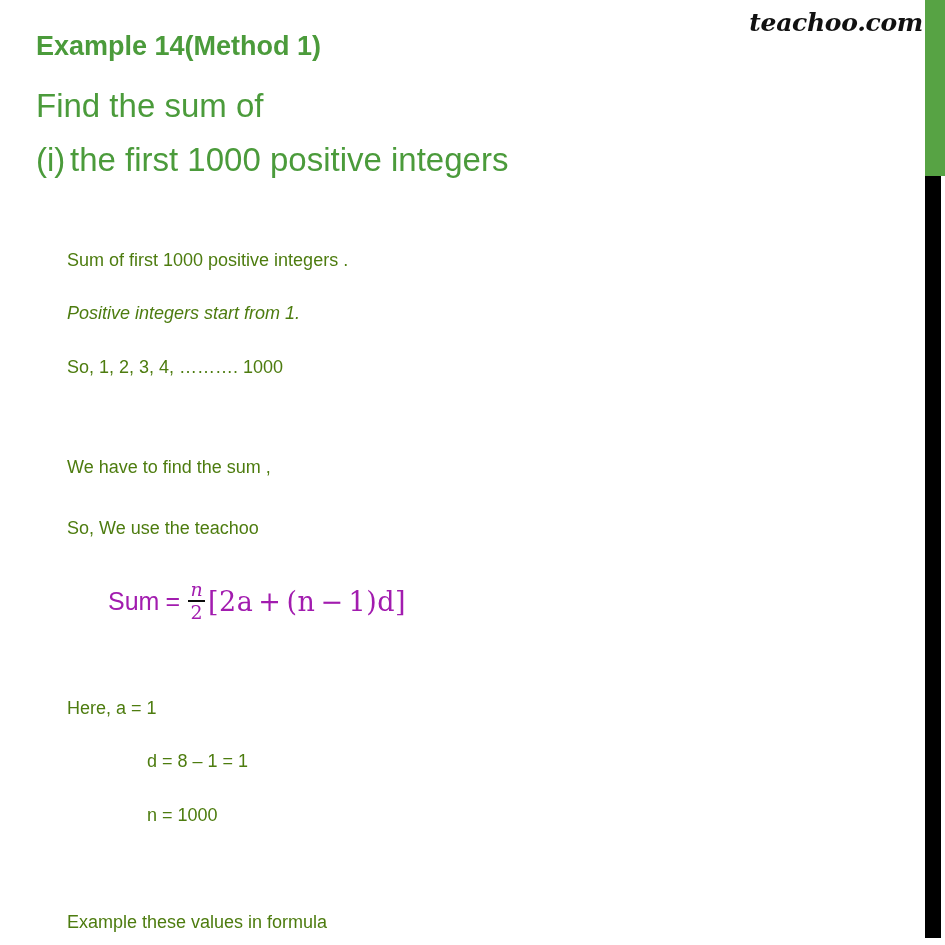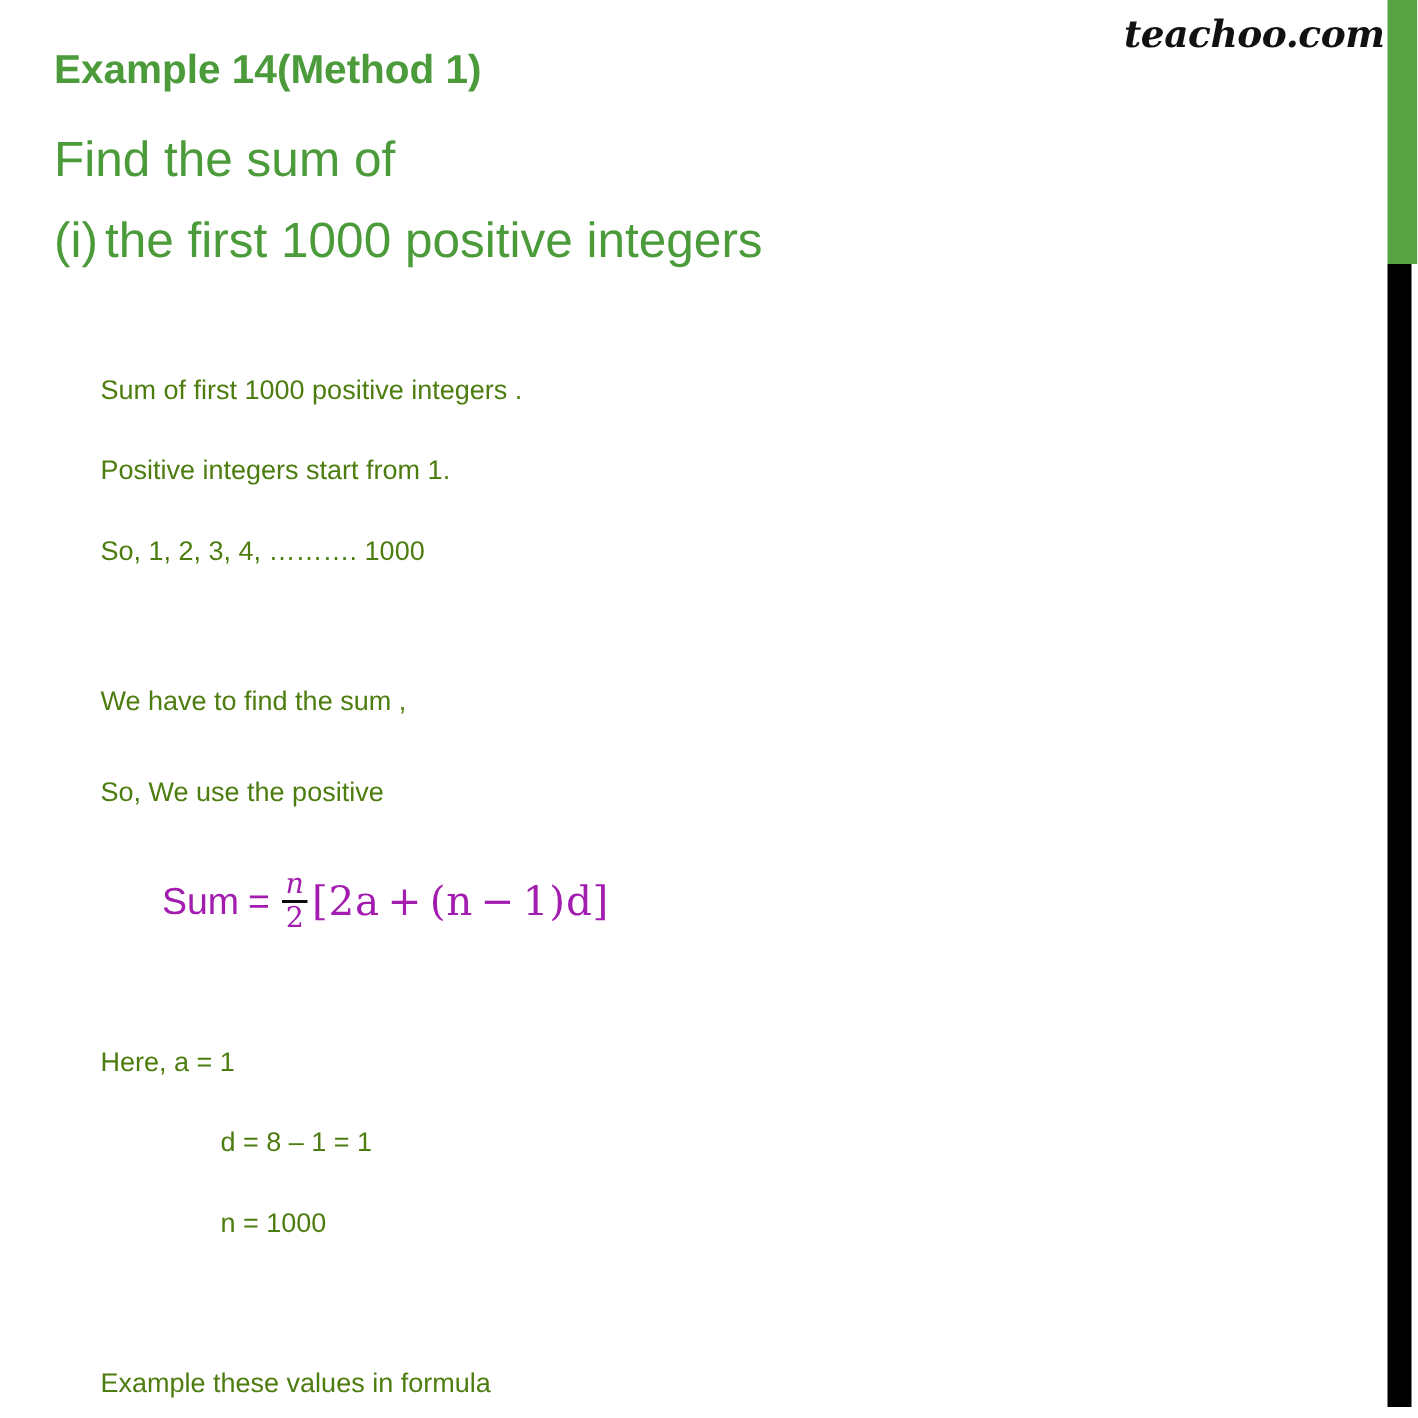--- a/index.html
+++ b/index.html
@@ -167,25 +167,25 @@
 
     <div class="heading">Example 14(Method 1)</div>
 
     <div class="subhead l1">Find the sum of</div>
 
     <div class="subhead l2">
       <span class="romnum">(i)</span><span>the first 1000 positive integers</span>
     </div>
 
     <div class="body-line" style="top:251px;">Sum of first 1000 positive integers .</div>
-    <div class="body-line" style="top:304px;">Positive integers start from 1.</div>
+    <div class="body-line" style="top:304px;font-style:italic;">Positive integers start from 1.</div>
     <div class="body-line" style="top:358px;">So, 1, 2, 3, 4, ………. 1000</div>
 
     <div class="body-line" style="top:458px;">We have to find the sum ,</div>
-    <div class="body-line" style="top:519px;">So, We use the positive</div>
+    <div class="body-line" style="top:519px;">So, We use the teachoo</div>
 
     <div class="formula">
       <span class="lbl">Sum</span>
       <span class="eq">=</span>
       <span class="frac">
         <span class="num">n</span>
         <span class="bar"></span>
         <span class="den">2</span>
       </span>
       <span class="mathser">[</span>

